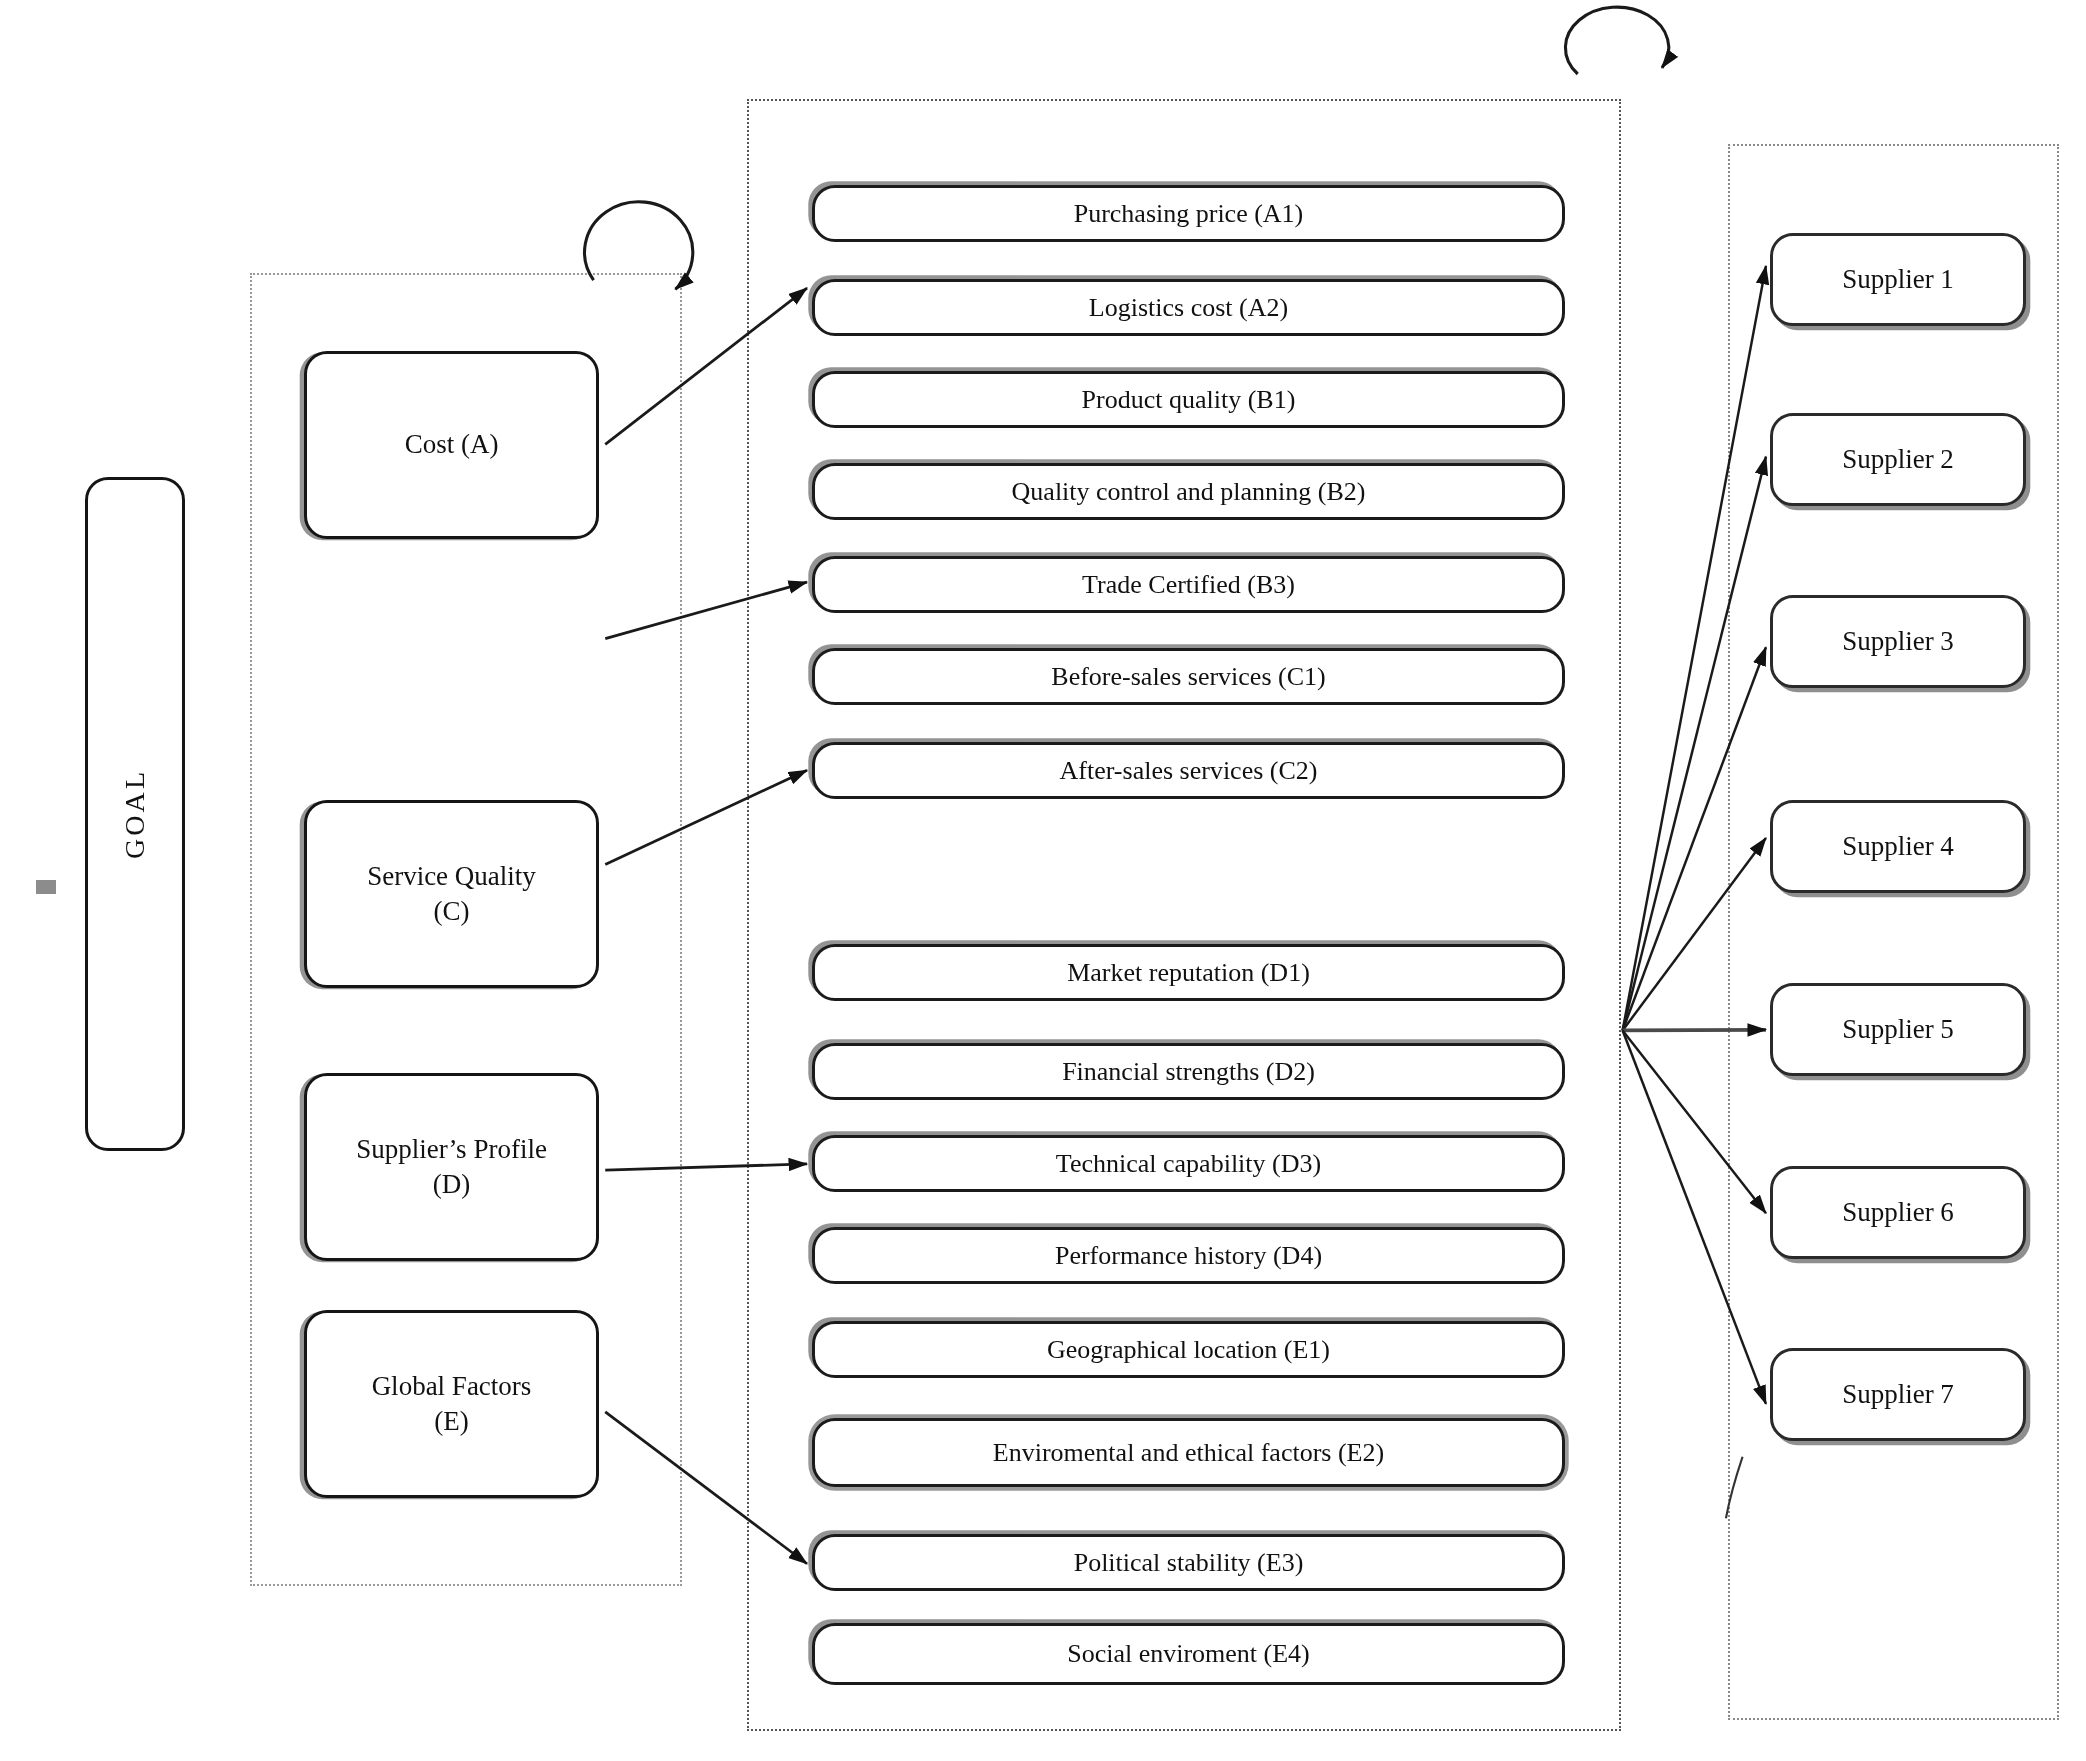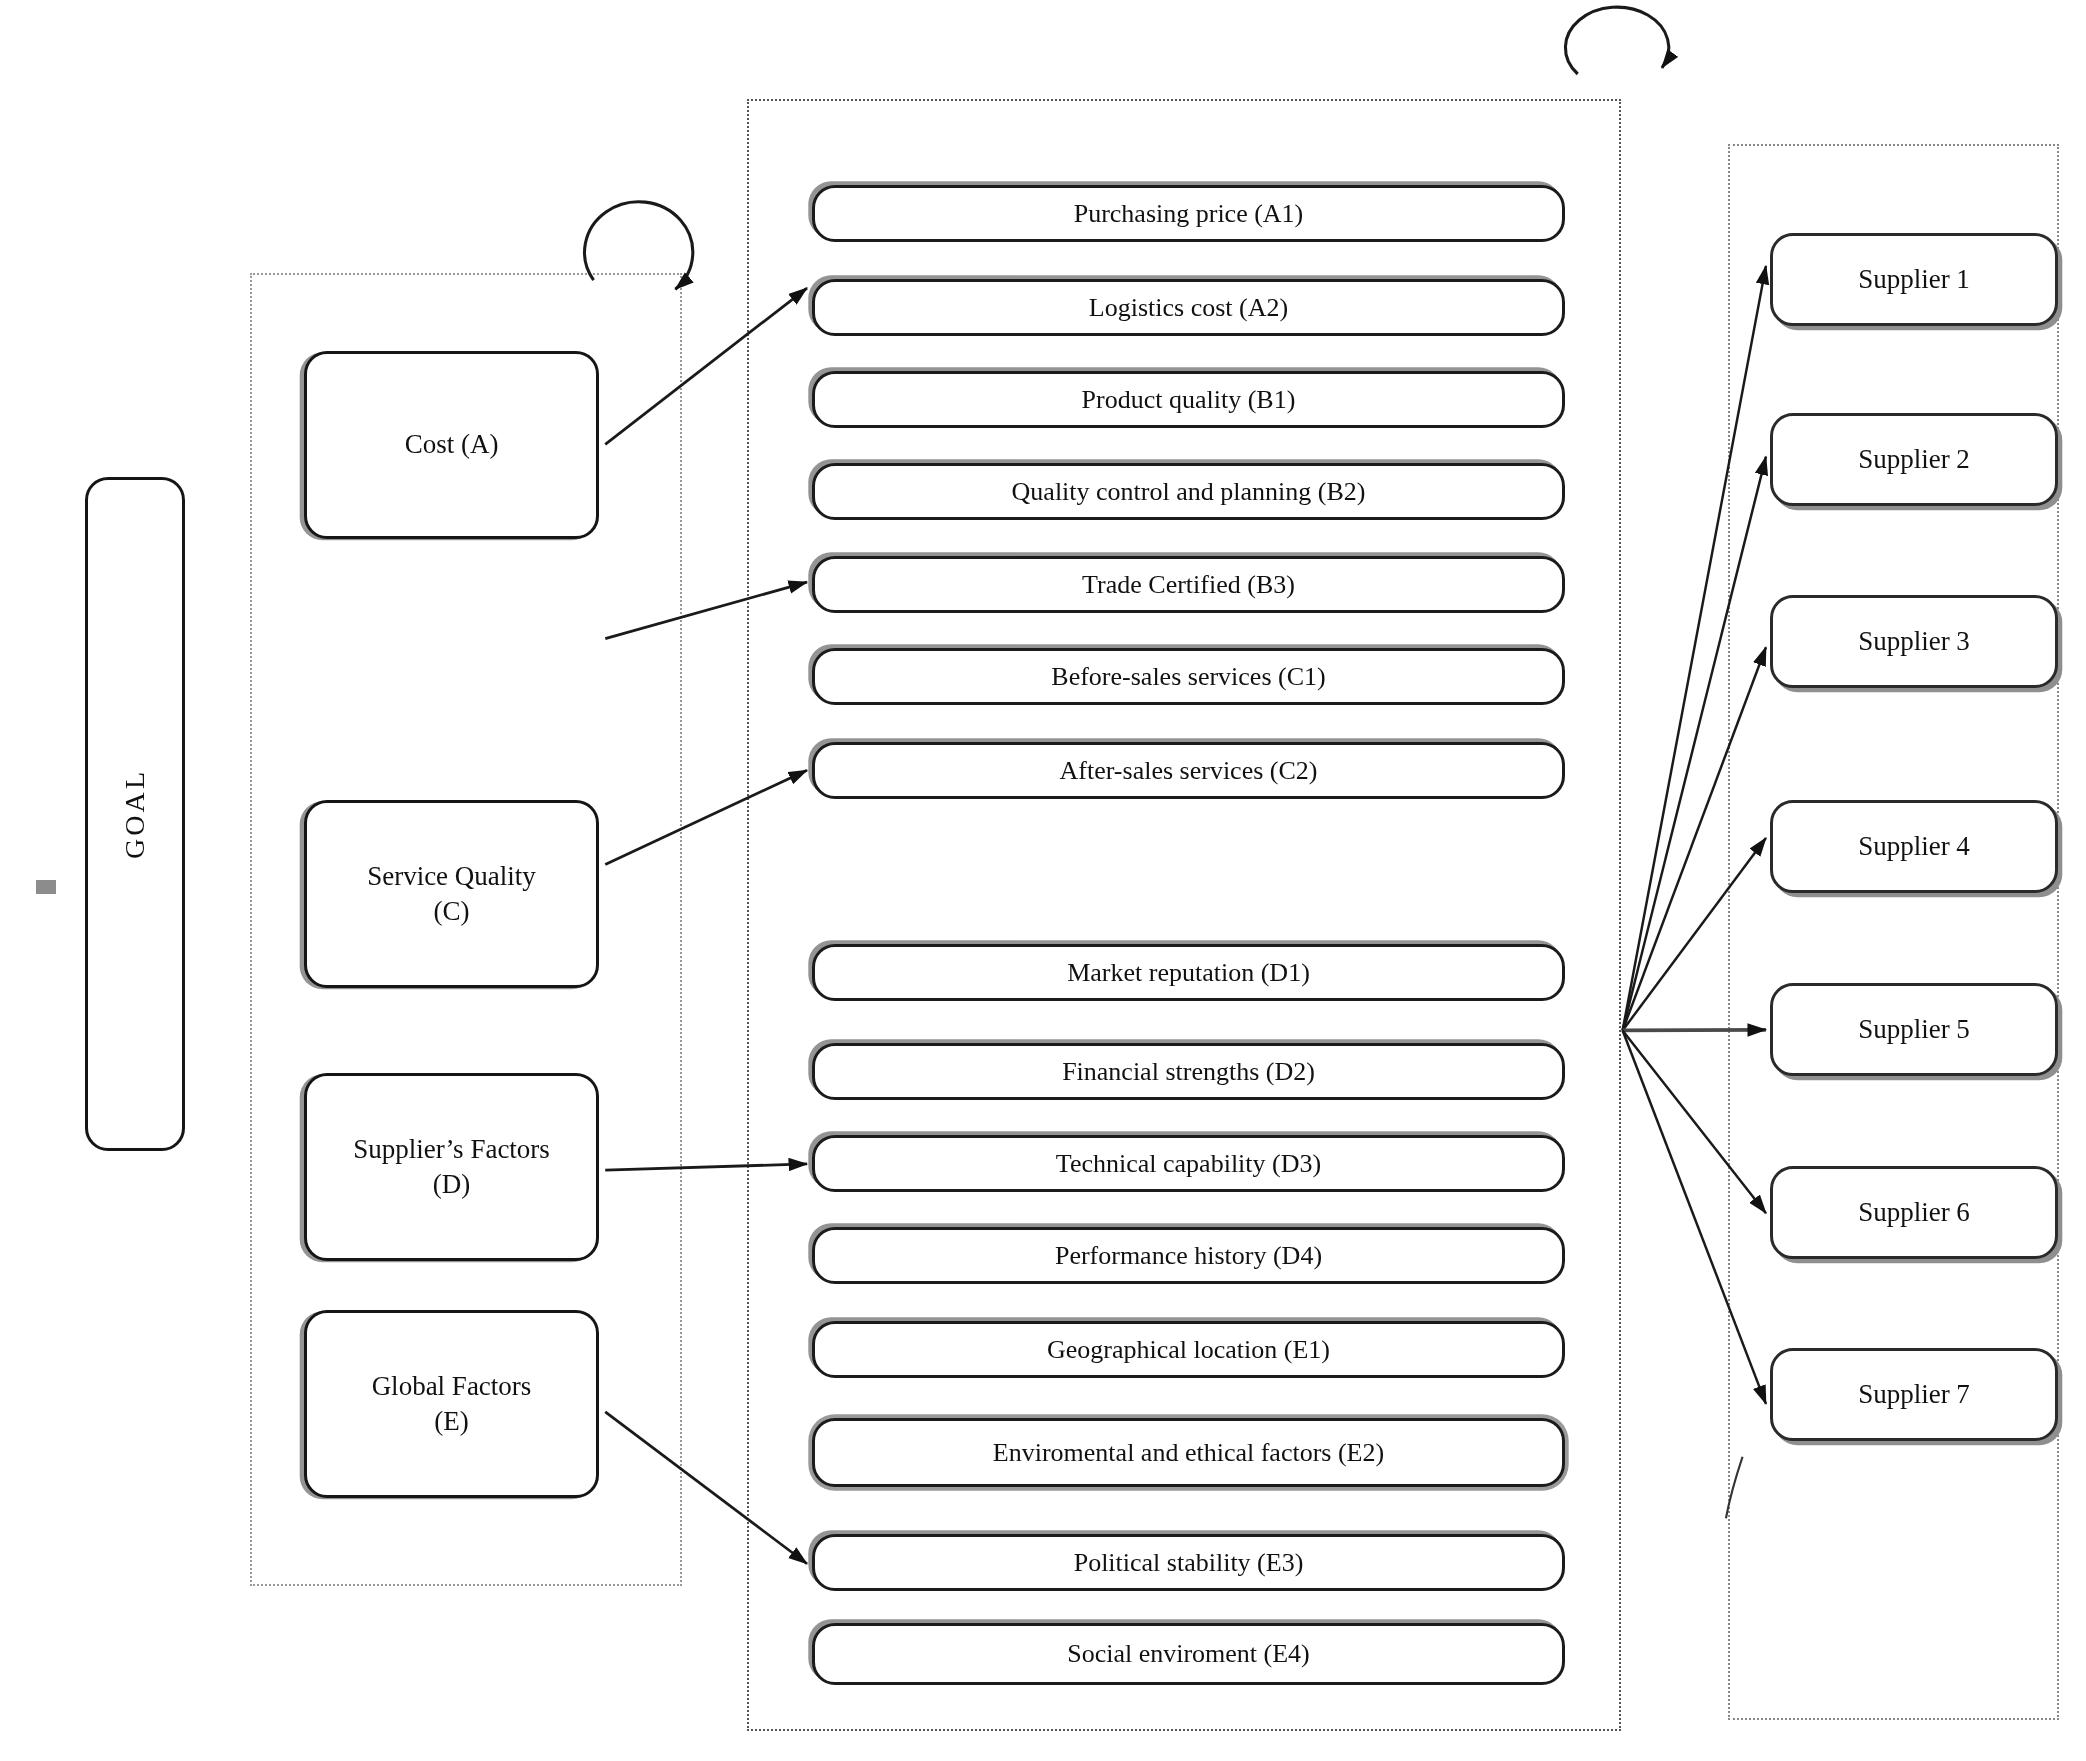--- a/index.html
+++ b/index.html
@@ -12,21 +12,21 @@
   .cluster.sup{border:2.5px dotted #888;}
   .box{position:absolute;background:#fff;display:flex;align-items:center;justify-content:center;
        text-align:center;box-sizing:border-box;border-radius:23px;}
   .goal{left:85px;top:477px;width:100px;height:674px;border:3.7px solid #151515;}
   .goal span{white-space:nowrap;transform:rotate(-90deg);font-size:28px;letter-spacing:3.1px;}
   .crit{left:304px;width:295px;height:188px;border:3.7px solid #151515;
         box-shadow:-4.3px 1.2px 0 #949494;font-size:27px;line-height:1.3;flex-direction:column;}
   .sub{left:812px;width:753px;height:57px;border:3.1px solid #1b1b1b;
        box-shadow:-3.7px -3.7px 0 #949494;font-size:26px;}
   .sub.e2{height:69px;box-shadow:0 0 0 3.7px #9a9a9a;}
-  .sup-box{left:1770px;width:288px;height:93px;border:3.1px solid #2a2a2a;
+  .sup-box{left:1770px;width:256px;height:93px;border:3.1px solid #2a2a2a;
        box-shadow:4.3px 4.3px 0 #8f8f8f;font-size:27px;align-items:center;}
   .graydash{position:absolute;left:36px;top:880px;width:19.7px;height:13.5px;background:#8c8c8c;}
   svg.overlay{position:absolute;left:0;top:0;pointer-events:none;}
 </style>
 </head>
 <body>
 
 <div class="canvas">
 
   <div class="cluster left" style="left:250px;top:273px;width:428px;height:1309px;"></div>
@@ -68,21 +68,21 @@
 
   <div class="box crit" style="top:351px;">
     <span>Cost (A)</span>
     <span></span>
   </div>
   <div class="box crit" style="top:800px;">
     <span>Service Quality</span>
     <span>(C)</span>
   </div>
   <div class="box crit" style="top:1073px;">
-    <span>Supplier’s Factors</span>
+    <span>Supplier’s Profile</span>
     <span>(D)</span>
   </div>
   <div class="box crit" style="top:1310px;">
     <span>Global Factors</span>
     <span>(E)</span>
   </div>
 
   <div class="box sub" style="top:185px;">
       <span>Purchasing price (A1)</span>
     </div>

